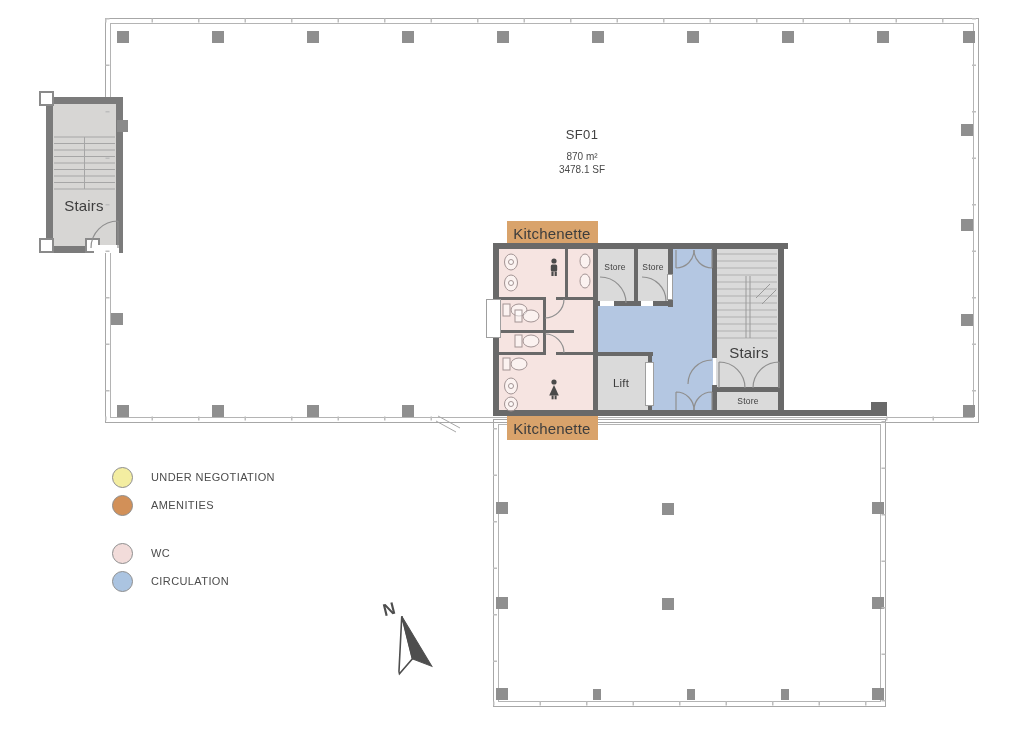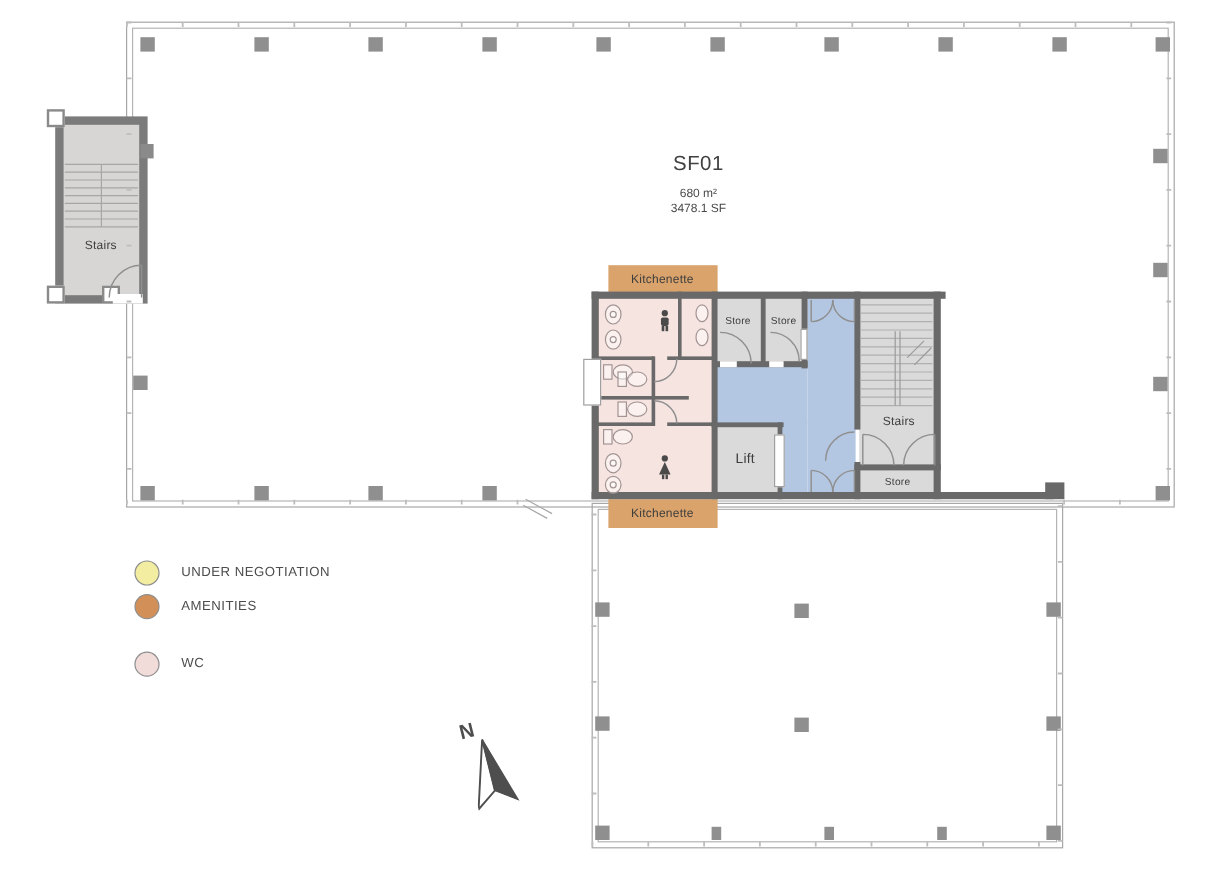--- a/index.html
+++ b/index.html
@@ -7,30 +7,30 @@
           font-family:"Liberation Sans",sans-serif;}
   .abs{position:absolute;}
   .outline{position:absolute;border:1px solid #a7a7a7;}
   .outline .inner{position:absolute;left:4px;top:4px;right:4px;bottom:4px;border:1px solid #b4b4b4;}
   .col{position:absolute;background:#8f8f8f;}
   .wall{position:absolute;background:#696969;}
   .fill{position:absolute;}
   .whitebox{position:absolute;background:#ffffff;border:1px solid #9f9f9f;box-sizing:border-box;}
   .gap{position:absolute;background:#ffffff;}
   .lbl{position:absolute;transform:translate(-50%,-50%);color:#3d3d3d;white-space:nowrap;
-       font-size:10px;letter-spacing:.2px;}
+       font-size:15px;letter-spacing:.2px;}
   .lbl.small{font-size:8.5px;}
   .lbl.lift{font-size:11.5px;}
   
   .stair-block{position:absolute;left:46px;top:97px;width:77px;height:156px;background:#7b7b7b;}
   .stair-floor{position:absolute;left:7px;top:7px;right:7px;bottom:7px;}
   .corner-sq{position:absolute;width:15px;height:15px;background:#fff;border:2px solid #8a8a8a;box-sizing:border-box;}
   
   .unit-block{position:absolute;left:522px;top:127px;width:120px;text-align:center;color:#414141;}
-  .unit-id{font-size:17px;letter-spacing:.4px;margin-bottom:8px;}
+  .unit-id{font-size:13px;letter-spacing:.4px;margin-bottom:8px;}
   .unit-area{font-size:10px;line-height:13px;color:#4a4a4a;}
   
   .legend{position:absolute;left:112px;top:466px;}
   .legend-row{display:flex;align-items:center;height:22px;margin-bottom:6px;}
   .legend-row:nth-child(3){margin-top:26px;}
   .legend-swatch{width:21px;height:21px;border-radius:50%;border:1px solid #8e8e8e;box-sizing:border-box;flex:0 0 auto;}
   .legend-label{margin-left:18px;font-size:11px;letter-spacing:.4px;color:#4c4c4c;}
   
   .north{position:absolute;left:376px;top:598px;width:70px;height:80px;}
   .north-n{position:absolute;left:7px;top:2px;font-size:17px;font-weight:bold;color:#4e4e4e;
@@ -210,36 +210,40 @@
   <div class="lbl" style="left:552px;top:233px;">Kitchenette</div>
   <div class="lbl" style="left:552px;top:428px;">Kitchenette</div>
   <div class="lbl small" style="left:615px;top:267px;">Store</div>
   <div class="lbl small" style="left:653px;top:267px;">Store</div>
   <div class="lbl lift" style="left:621px;top:383px;">Lift</div>
   <div class="lbl" style="left:749px;top:352px;">Stairs</div>
   <div class="lbl small" style="left:748px;top:401px;">Store</div>
 
   <div class="unit-block">
     <div class="unit-id">SF01</div>
-    <div class="unit-area">680 m²</div>
+    <div class="unit-area">870 m²</div>
     <div class="unit-area">3478.1 SF</div>
   </div>
 
   <div class="legend">
     <div class="legend-row">
       <span class="legend-swatch" style="background-color: rgb(243, 237, 161);"></span>
       <span class="legend-label">UNDER NEGOTIATION</span>
     </div>
     <div class="legend-row">
       <span class="legend-swatch" style="background-color: rgb(210, 144, 88);"></span>
       <span class="legend-label">AMENITIES</span>
     </div>
     <div class="legend-row">
       <span class="legend-swatch" style="background-color: rgb(242, 220, 218);"></span>
       <span class="legend-label">WC</span>
+    </div>
+    <div class="legend-row">
+      <span class="legend-swatch" style="background-color: rgb(171, 196, 225);"></span>
+      <span class="legend-label">CIRCULATION</span>
     </div>
   </div>
 
   <div class="north">
     <div class="north-n">N</div>
     <svg class="north-svg" width="36" height="60" viewBox="0 0 36 60">
       <polygon points="17,0 0,56 17,44" fill="#ffffff" stroke="#4e4e4e" stroke-width="1.6"></polygon>
       <polygon points="17,0 17,44 34,56" fill="#4e4e4e" stroke="#4e4e4e" stroke-width="1"></polygon>
     </svg>
   </div>

